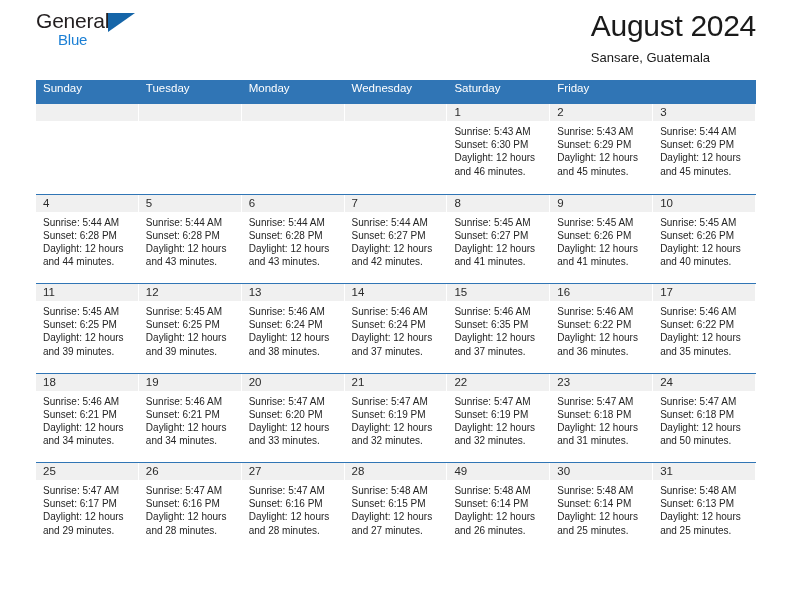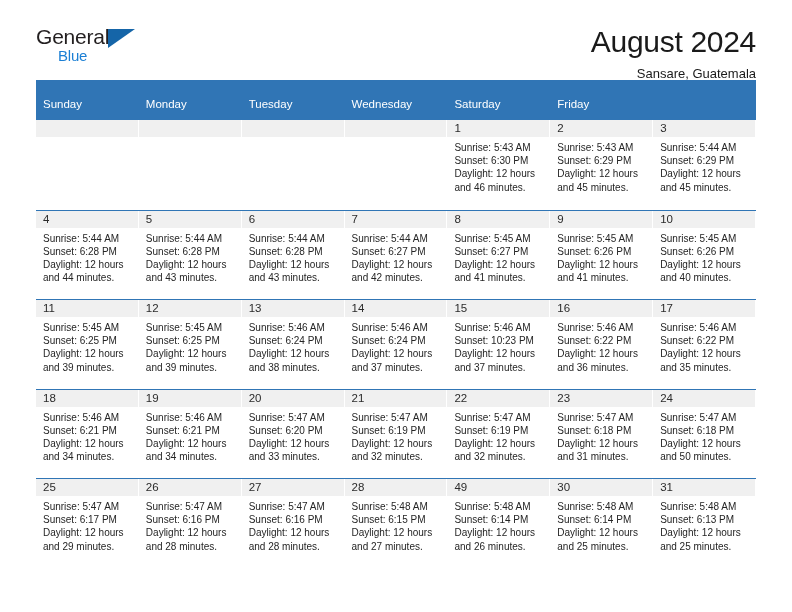--- a/index.html
+++ b/index.html
@@ -18,21 +18,21 @@
     height: 612px;
     padding: 0 36px;
   }
 
   
   .topbar {
     display: flex;
     align-items: flex-start;
     justify-content: space-between;
     height: 70px;
-    padding-top: 26px;
+    padding-top: 10px;
   }
 
   .logo {
     position: relative;
     width: 110px;
     height: 46px;
     line-height: 1;
   }
   .logo-general {
     font-size: 21px;
@@ -51,21 +51,21 @@
   .logo-triangle {
     position: absolute;
     top: 3px;
     left: 72px;
     width: 0;
     height: 0;
     border-left: 27px solid #1565a8;
     border-bottom: 19px solid transparent;
   }
 
-  .title-block { text-align: right; }
+  .title-block { }
   .cal-title {
     font-size: 30px;
     font-weight: normal;
     color: #1a1a1a;
     line-height: 1.06;
     letter-spacing: -0.3px;
   }
   .cal-subtitle {
     font-size: 13px;
     color: #1a1a1a;
@@ -82,21 +82,20 @@
     display: grid;
     grid-template-columns: repeat(7, 1fr);
     background: #3075b5;
   }
   .weekday {
     color: #ffffff;
     font-size: 11.5px;
     padding: 2px 0 6px 7px;
     height: 24px;
     line-height: 12px;
-    margin-top: 16px;
   }
 
   .week {
     display: grid;
     grid-template-columns: repeat(7, 1fr);
     border-top: 1.4px solid #3075b5;
     height: 89.5px;
   }
   .week.first { border-top: none; }
 
@@ -138,22 +137,22 @@
     </div>
     <div class="title-block">
       <div class="cal-title">August 2024</div>
       <div class="cal-subtitle">Sansare, Guatemala</div>
     </div>
   </div>
 
   <div class="calendar">
     <div class="weekdays" id="weekday-row">
         <div class="weekday">Sunday</div>
+        <div class="weekday">Tuesday</div>
         <div class="weekday">Monday</div>
-        <div class="weekday">Tuesday</div>
         <div class="weekday">Wednesday</div>
         <div class="weekday">Saturday</div>
         <div class="weekday">Friday</div>
       </div>
     <div id="weeks-container">
         <div class="week first">
           <div class="cell empty">
             <div class="date-strip"></div>
           </div>
           <div class="cell empty">
@@ -292,21 +291,21 @@
               <div>Sunrise: 5:46 AM</div>
               <div>Sunset: 6:24 PM</div>
               <div>Daylight: 12 hours</div>
               <div>and 37 minutes.</div>
             </div>
           </div>
           <div class="cell">
             <div class="date-strip">15</div>
             <div class="cell-body">
               <div>Sunrise: 5:46 AM</div>
-              <div>Sunset: 10:23 PM</div>
+              <div>Sunset: 6:35 PM</div>
               <div>Daylight: 12 hours</div>
               <div>and 37 minutes.</div>
             </div>
           </div>
           <div class="cell">
             <div class="date-strip">16</div>
             <div class="cell-body">
               <div>Sunrise: 5:46 AM</div>
               <div>Sunset: 6:22 PM</div>
               <div>Daylight: 12 hours</div>

